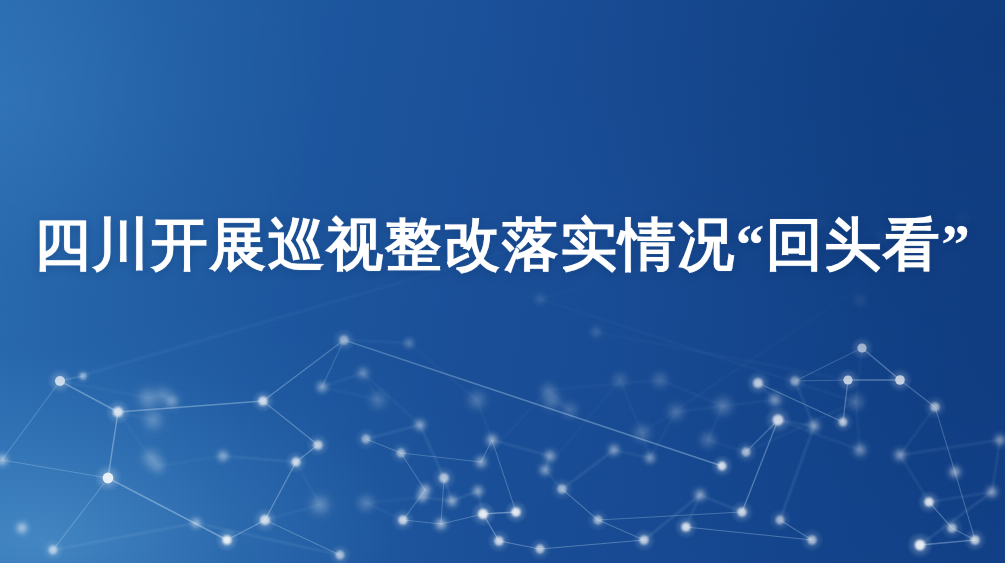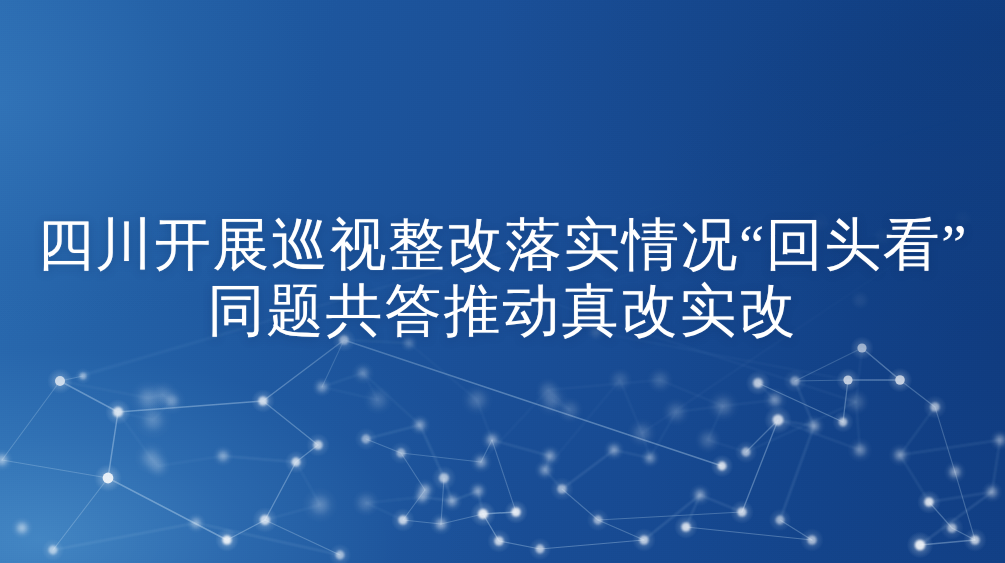--- a/index.html
+++ b/index.html
@@ -101,21 +101,21 @@
     left: 0;
     right: 0;
     top: 212px;
     text-align: center;
     z-index: 6;
     pointer-events: none;
   }
   .title-line {
     display: block;
     color: #ffffff;
-    font-weight: 400;
+    font-weight: 700;
     font-size: 57px;
     line-height: 66px;
     letter-spacing: 1.5px;
     white-space: nowrap;
     text-shadow:
       0 0 1px rgba(255,255,255,0.5),
       0 2px 10px rgba(8,40,90,0.30);
   }
   .title-line.second {
     letter-spacing: 2px;
@@ -474,16 +474,15 @@
           <circle cx="340" cy="555" r="11.44" fill="url(#nodeGrad)" opacity="0.156"></circle>
           <circle cx="340" cy="555" r="4.4" fill="#ffffff" opacity="0.520" filter="url(#n-blur-s)"></circle>
         </g>
     </g>
   </svg>
 
   <div class="bg-noise"></div>
 
   <div class="title-block">
     <span class="title-line first">四川开展巡视整改落实情况“回头看”</span>
-    <span class="title-line second">同题共答推动真改实改</span>
   </div>
 
 </div>
 
 </body></html>

